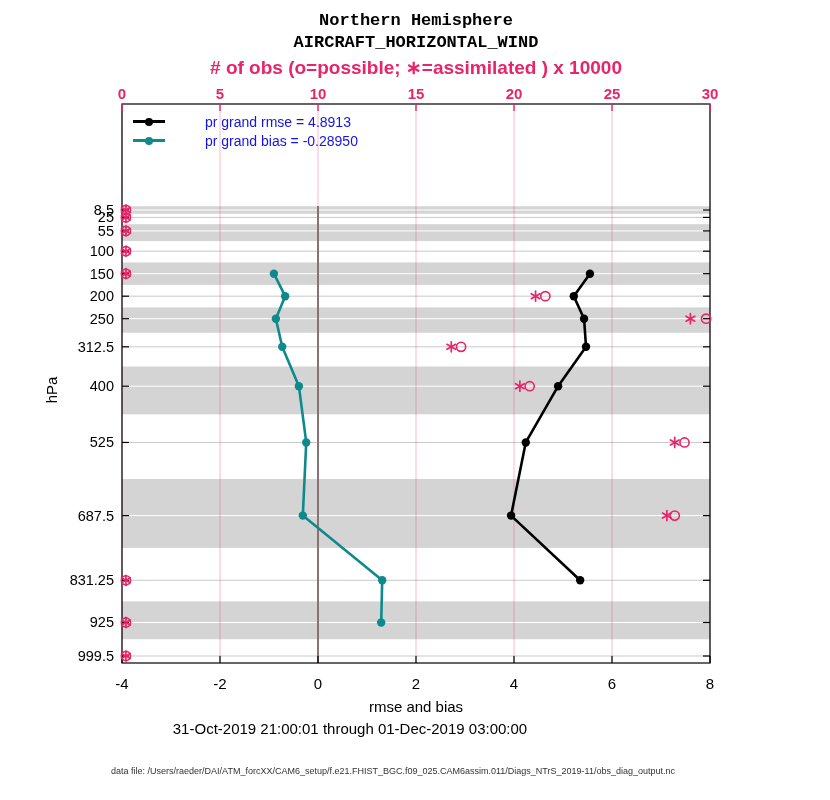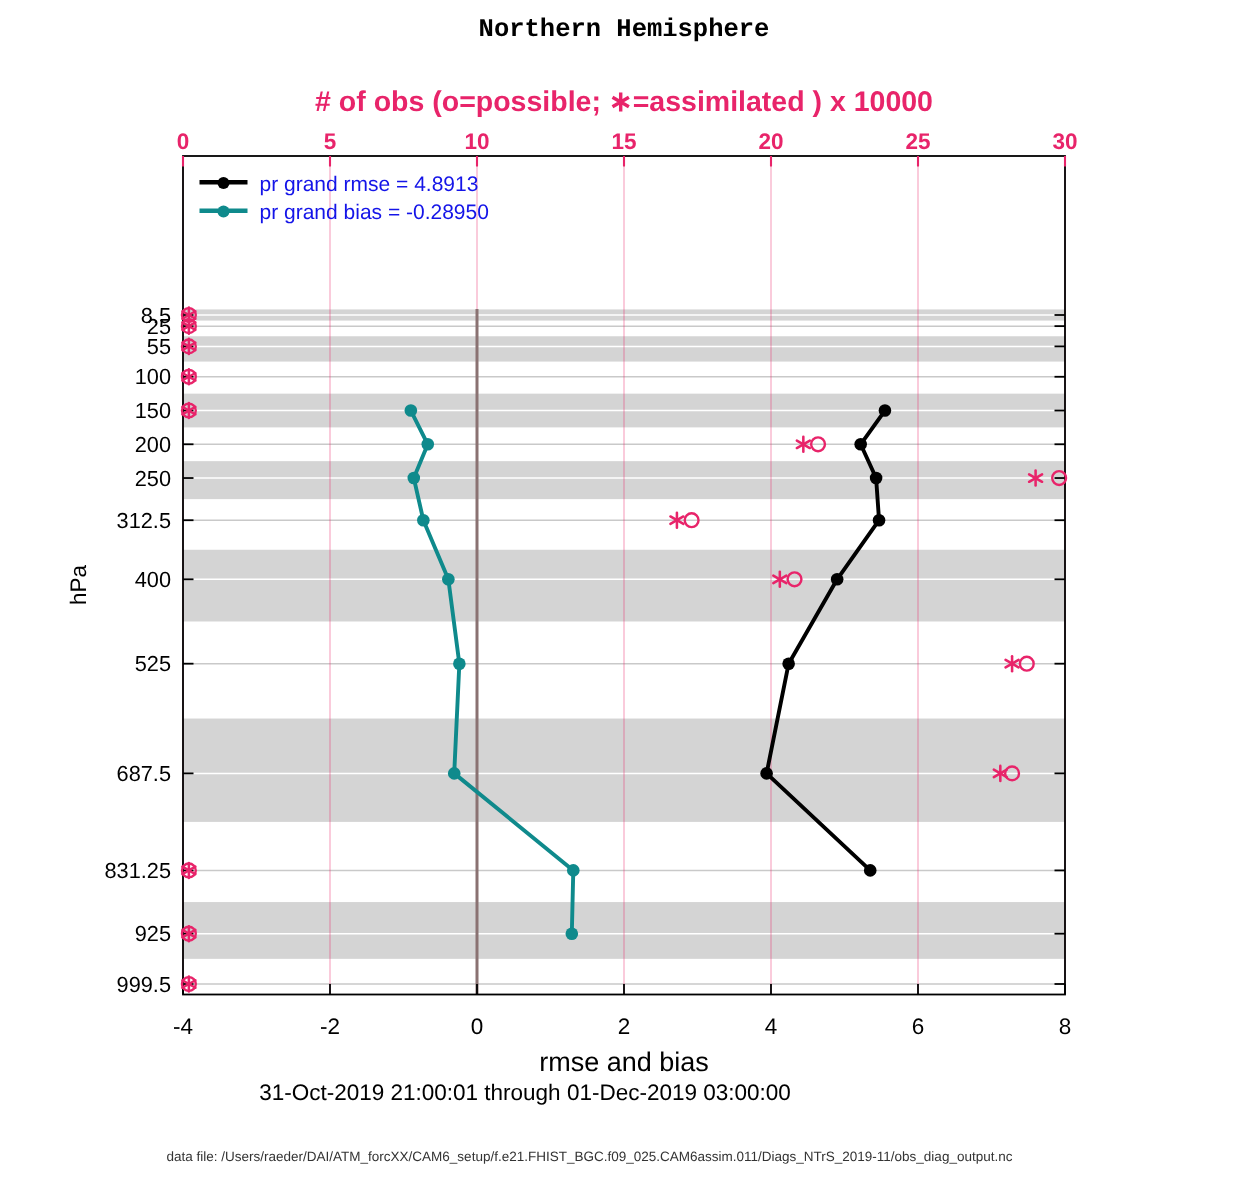--- a/index.html
+++ b/index.html
@@ -7,26 +7,26 @@
     position:relative;width:830px;height:800px;background:#ffffff;overflow:hidden;
     font-family:"Liberation Sans", sans-serif;
   }
   .page svg{position:absolute;left:0;top:0;}
   .overlay{position:absolute;}
   .title-block{left:122px;top:10px;width:588px;text-align:center;font-weight:bold;
     font-size:17px;line-height:22px;color:#000;font-family:Liberation Mono, monospace;}
   .top-axis-label{left:122px;top:56px;width:588px;text-align:center;
     font-size:19px;font-weight:bold;}
   .legend{left:133px;top:112px;}
-  .legend-row{display:flex;align-items:center;height:19px;}
+  .legend-row{display:flex;align-items:center;height:19px;gap:32px;}
   .swatch{position:relative;width:32px;height:19px;margin-right:8px;}
   .swatch-line{position:absolute;left:0;top:8.2px;width:32px;height:2.6px;}
   .swatch-dot{position:absolute;left:12px;top:5.5px;width:8px;height:8px;border-radius:50%;}
   .legend-label{font-size:14px;white-space:nowrap;}
-  .bottom-axis-label{left:122px;top:698px;width:588px;text-align:center;font-size:18px;color:#000;}
+  .bottom-axis-label{left:122px;top:698px;width:588px;text-align:center;font-size:15px;color:#000;}
   .subtitle{left:0;top:720px;width:700px;text-align:center;font-size:15px;color:#000;}
   .footer{left:0;top:766px;width:786px;text-align:center;font-size:9px;color:#333;}
 </style>
 </head>
 <body>
 
 <div class="page">
 
   <svg id="chart" width="830" height="800" viewBox="0 0 830 800">
       <rect x="122" y="206.28708375378406" width="588" height="7.42583249243188" fill="#d4d4d4"></rect>
@@ -230,20 +230,21 @@
       <circle cx="584.0699999999999" cy="318.68718466195764" r="4.2" fill="#000000"></circle>
       <circle cx="586.03" cy="346.8153380423814" r="4.2" fill="#000000"></circle>
       <circle cx="558.0999999999999" cy="386.19475277497475" r="4.2" fill="#000000"></circle>
       <circle cx="525.76" cy="442.4510595358224" r="4.2" fill="#000000"></circle>
       <circle cx="511.05999999999995" cy="515.5842583249243" r="4.2" fill="#000000"></circle>
       <circle cx="580.1500000000001" cy="580.2790110998991" r="4.2" fill="#000000"></circle>
     </svg>
 
   <div class="overlay title-block">
     <div>Northern Hemisphere</div>
+    <div>AIRCRAFT_HORIZONTAL_WIND</div>
   </div>
 
   <div class="overlay top-axis-label" style="color: rgb(232, 36, 106);"># of obs (o=possible; ∗=assimilated ) x 10000</div>
 
   <div class="overlay legend">
     <div class="legend-row">
       <span class="swatch">
         <span class="swatch-line" style="background: rgb(0, 0, 0);"></span>
         <span class="swatch-dot" style="background: rgb(0, 0, 0);"></span>
       </span>

